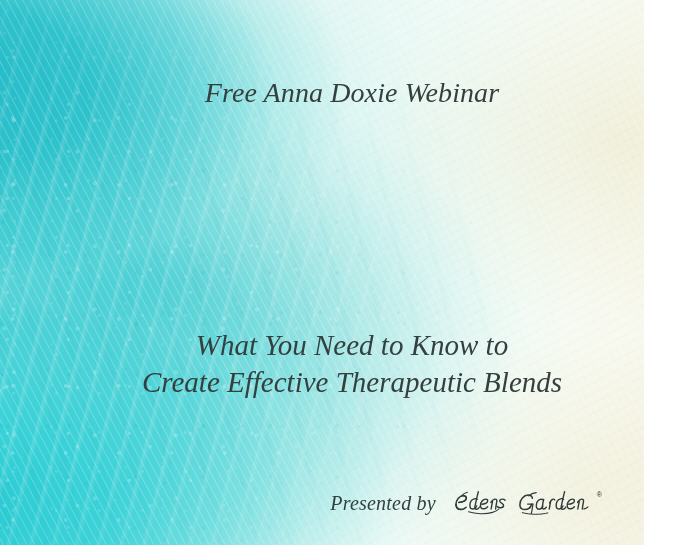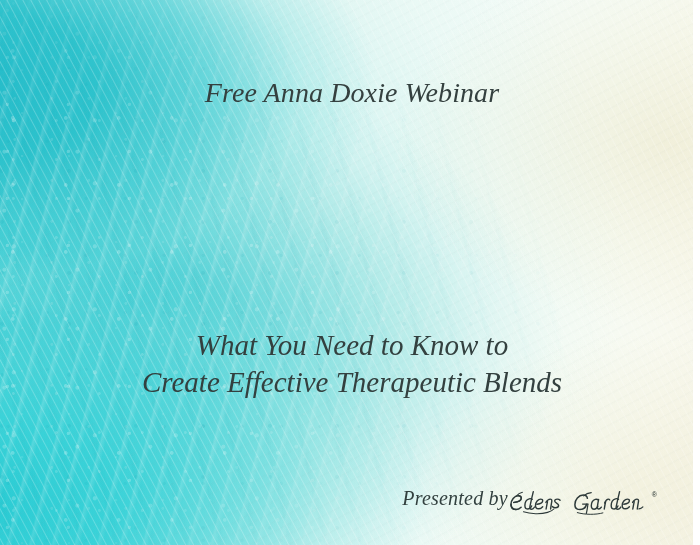--- a/index.html
+++ b/index.html
@@ -4,21 +4,21 @@
 <title>Blending Blueprint Webinar Graphic</title>
 <style>
   html, body {
     margin: 0;
     padding: 0;
     background: #ffffff;
   }
 
   #poster {
     position: relative;
-    width: 693px;
+    width: 644px;
     height: 545px;
     overflow: hidden;
     font-family: "Liberation Serif", "DejaVu Serif", serif;
     background-color: #f2fbf9;
     isolation: isolate;
   }
 
   
   .bg-layer {
     position: absolute;
@@ -209,24 +209,24 @@
   }
 
   .subtitle-line {
     display: block;
     white-space: nowrap;
   }
 
   .credit {
     position: absolute;
     top: 488px;
-    right: 36px;
+    right: 42px;
     display: flex;
-    align-items: flex-start;
-    gap: 1px;
+    align-items: center;
+    gap: 18px;
     color: #2e3a3a;
   }
 
   .credit-text {
     font-style: italic;
     font-size: 20px;
     line-height: 1;
     letter-spacing: 0.2px;
     color: #32403f;
   }

